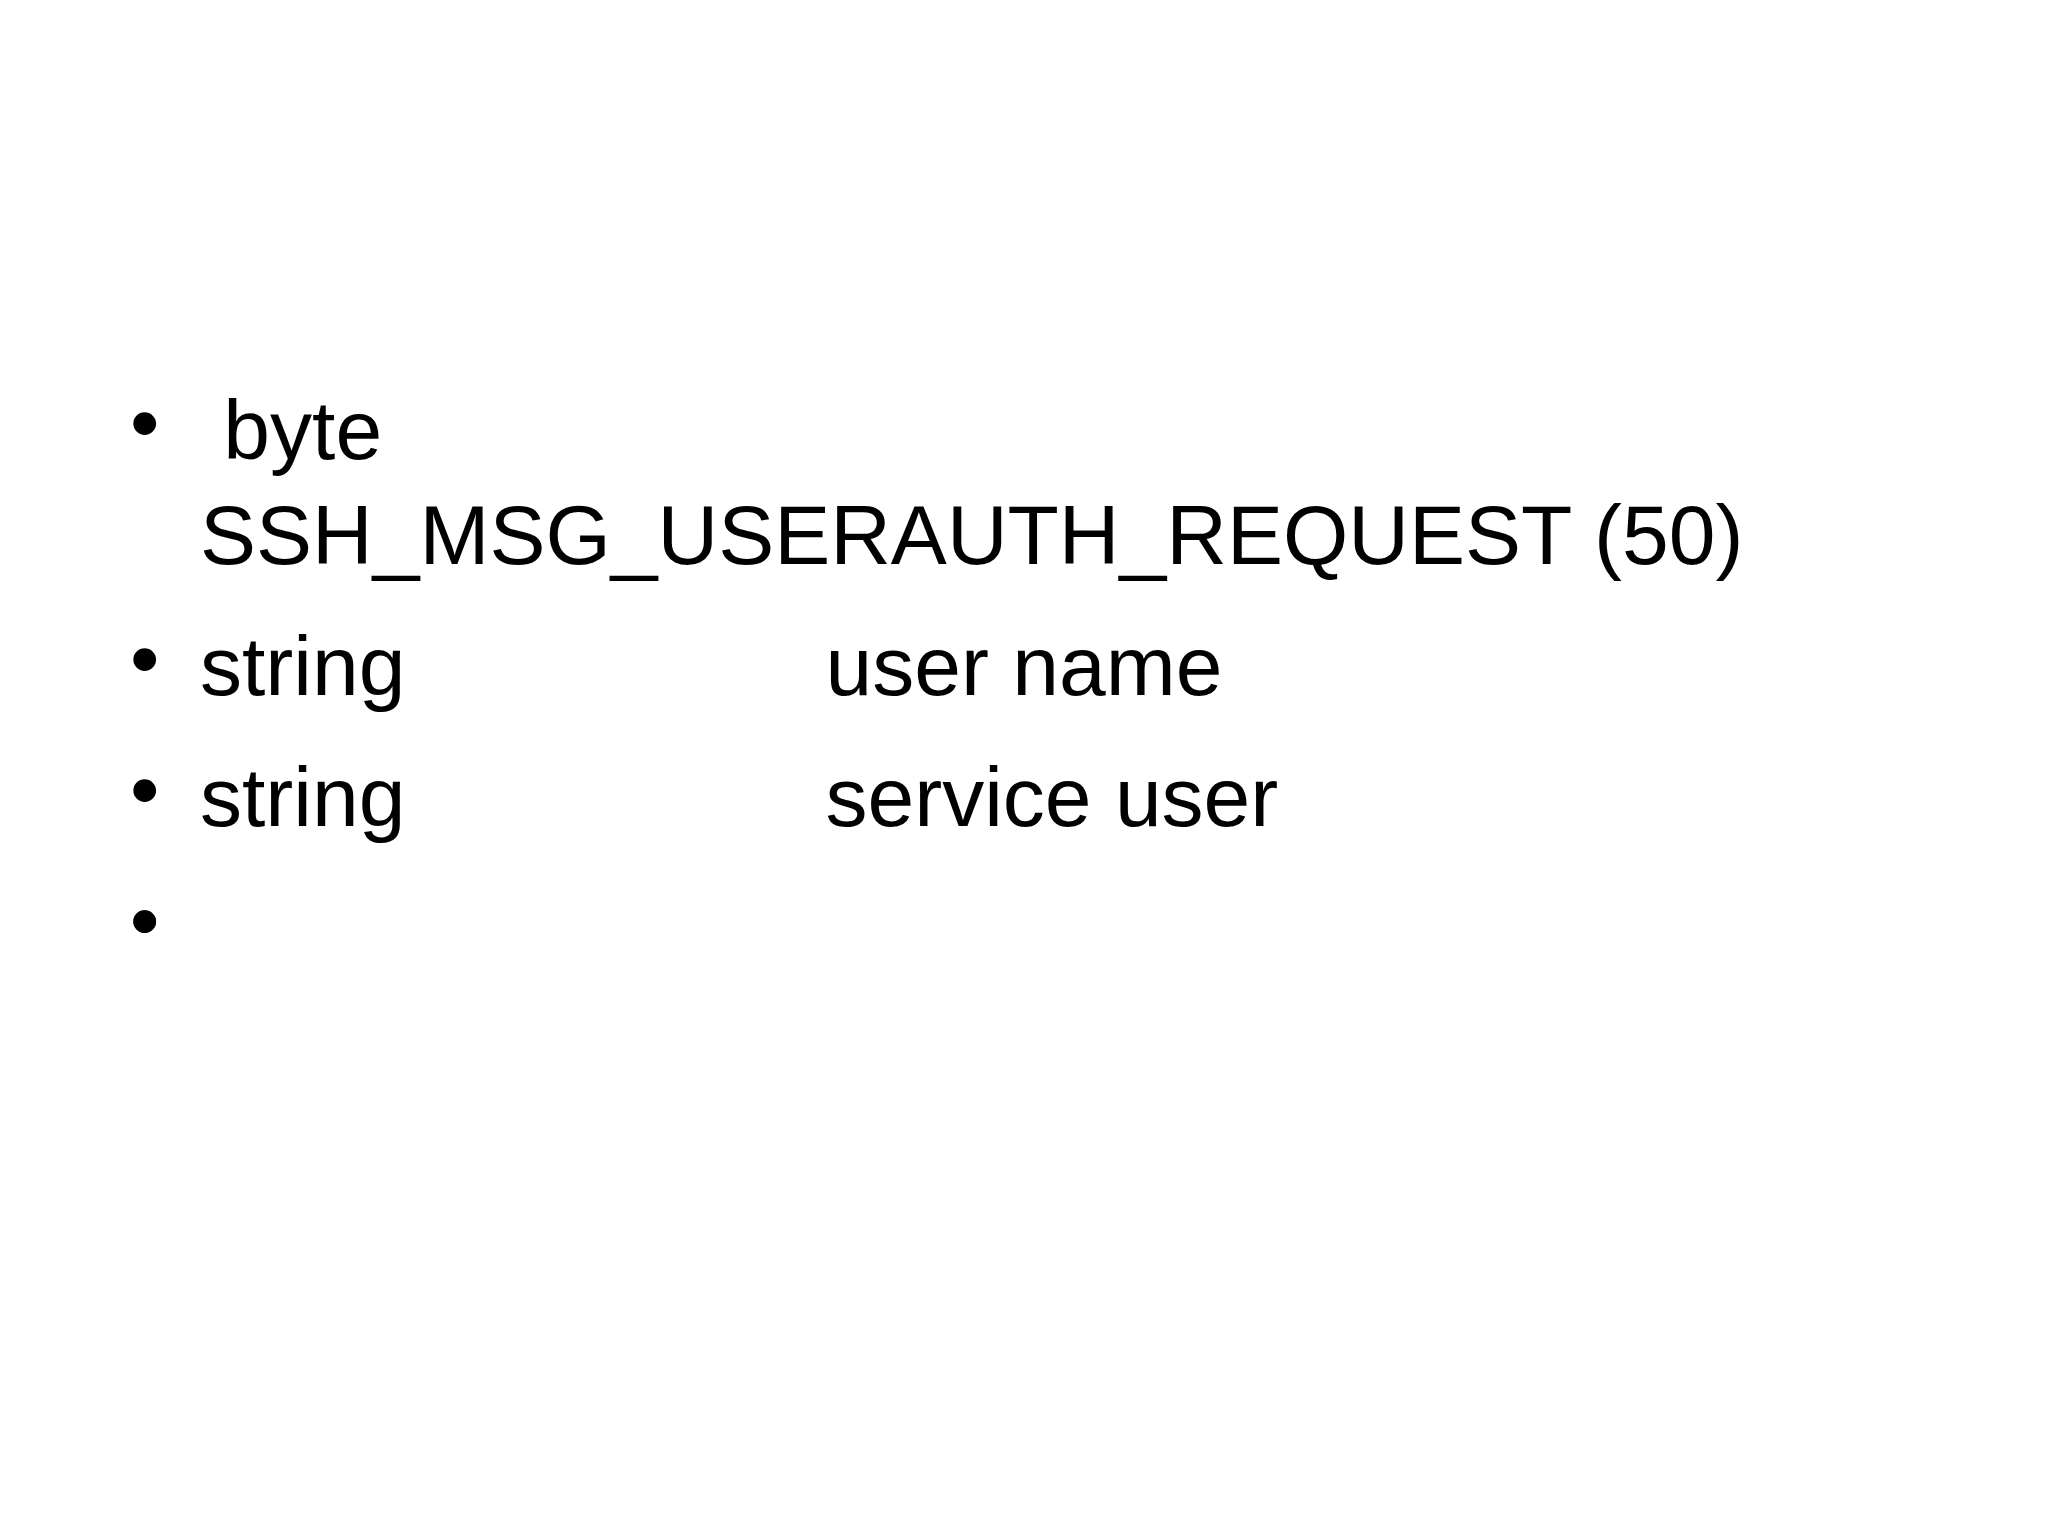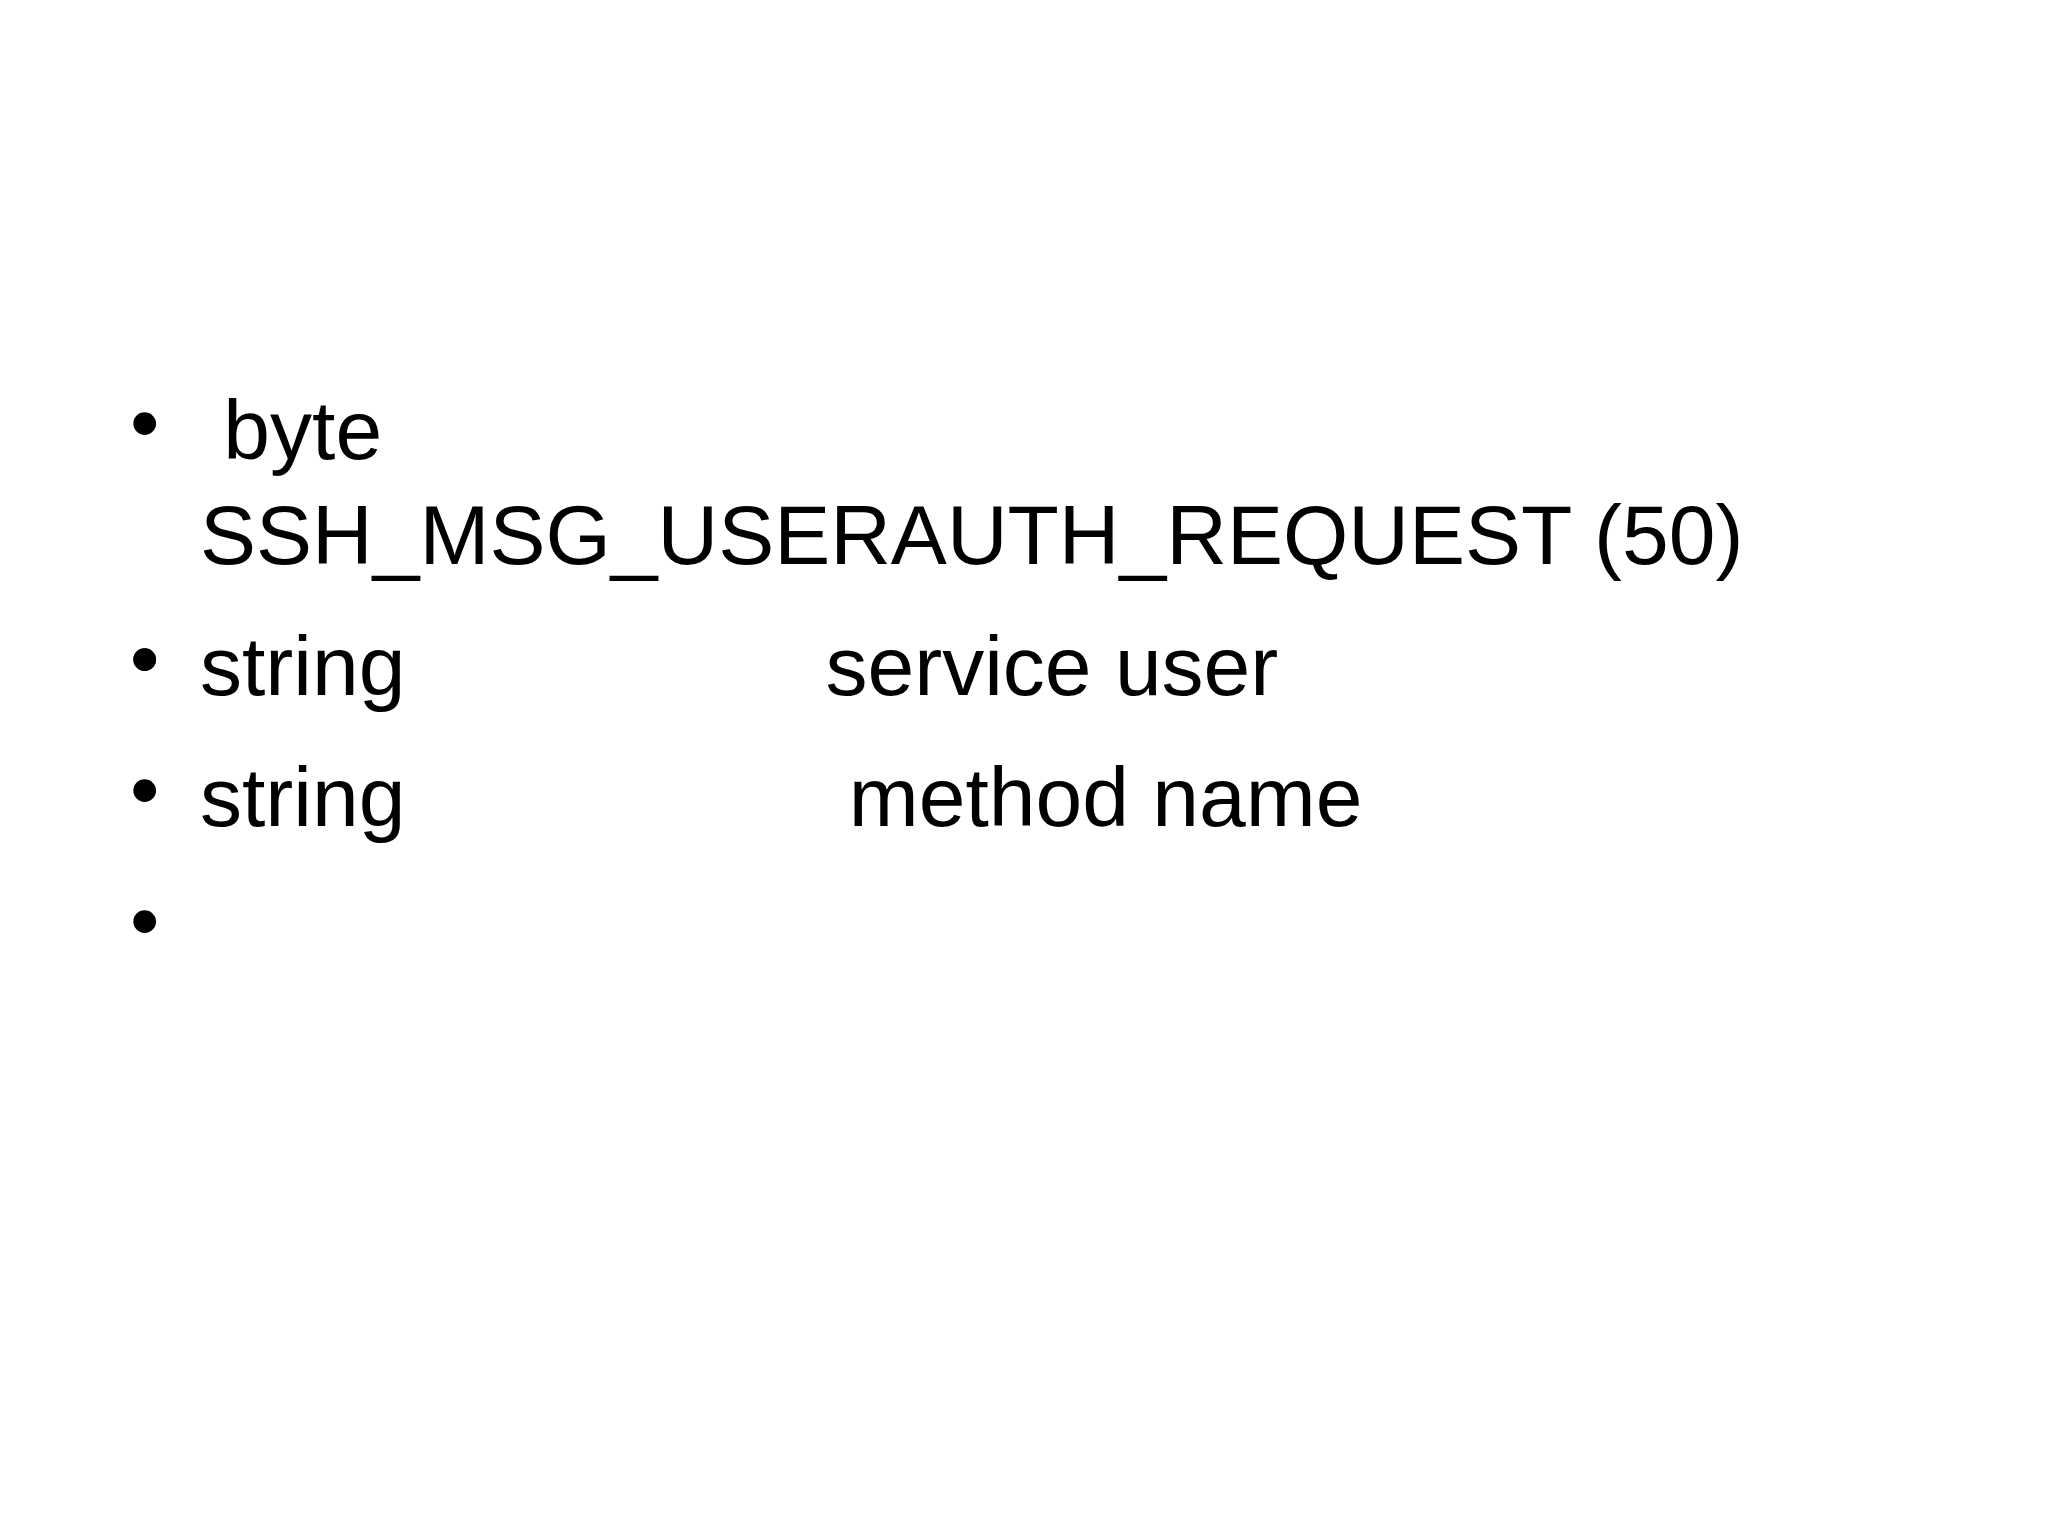--- a/index.html
+++ b/index.html
@@ -49,26 +49,26 @@
 
 <div class="slide" style="background: rgb(255, 255, 255); color: rgb(0, 0, 0);">
   <ul class="bullet-list">
     <li class="row">
       <span class="bullet">•</span>
       <span class="item-text"> byte
 SSH_MSG_USERAUTH_REQUEST (50)</span>
     </li>
     <li class="row">
       <span class="bullet">•</span>
+      <span class="item-text">string                  user name</span>
     </li>
     <li class="row">
       <span class="bullet">•</span>
       <span class="item-text">string                  service user</span>
     </li>
     <li class="row">
       <span class="bullet">•</span>
-      <span class="item-text">string                   method name</span>
     </li>
     <li class="row">
       <span class="bullet">•</span>
     </li>
   </ul>
 </div>
 
 </body></html>

